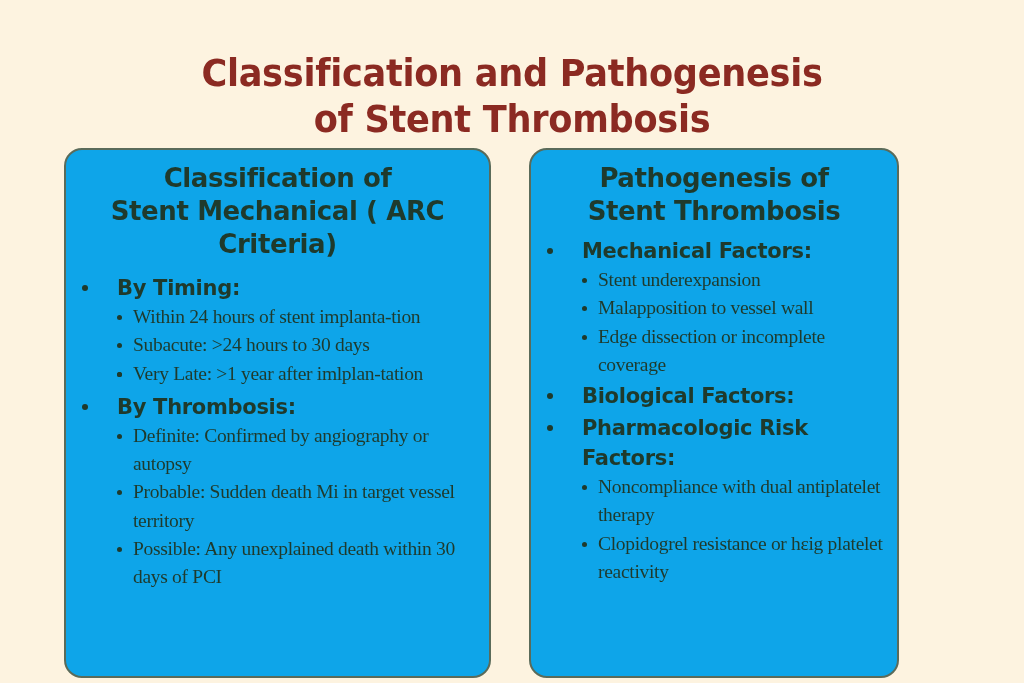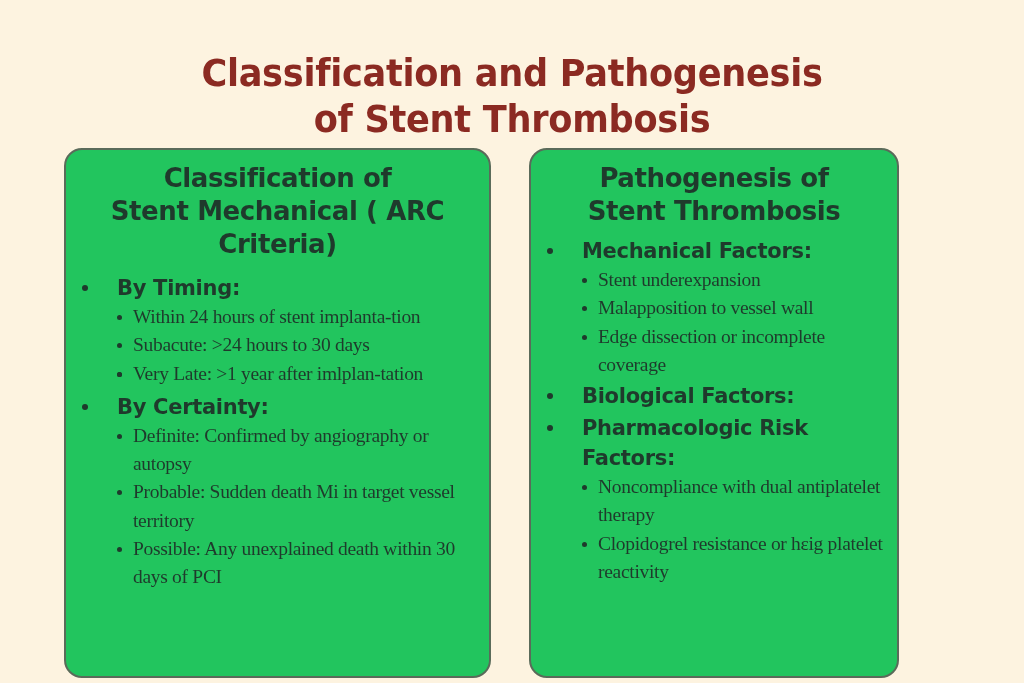--- a/index.html
+++ b/index.html
@@ -31,21 +31,21 @@
       transform-origin: center;
     }
     .main-title .line { display: block; }
     .panel {
       position: absolute;
       top: 148px;
       height: 530px;
       border: 2px solid #5a6b5a;
       border-radius: 18px;
       box-sizing: border-box;
-      background: #22c55e;
+      background: #0ea5e9;
     }
     .panel-left { left: 64px; width: 427px; }
     .panel-right { left: 529px; width: 370px; }
     .panel-title {
       text-align: center;
       font-weight: bold;
       font-size: 26px;
       line-height: 33px;
       color: #1f3a2c;
       letter-spacing: -0.4px;
@@ -127,21 +127,21 @@
       <div class="section-heading">By Timing:</div>
       <ul class="items">
         <li class="item"><span class="item-bullet"></span><span>Within 24 hours of stent implanta-tion</span></li>
         <li class="item"><span class="item-bullet"></span><span>Subacute: &gt;24 hours to 30 days</span></li>
         <li class="item"><span class="item-bullet"></span></li>
         <li class="item"><span class="item-bullet"></span><span>Very Late: &gt;1 year after imlplan-tation</span></li>
       </ul>
     </li>
     <li class="section">
       <span class="section-bullet"></span>
-      <div class="section-heading">By Certainty:</div>
+      <div class="section-heading">By Thrombosis:</div>
       <ul class="items">
         <li class="item"><span class="item-bullet"></span><span>Definite: Confirmed by angiography or autopsy</span></li>
         <li class="item"><span class="item-bullet"></span><span>Probable: Sudden death Mi in target vessel territory</span></li>
         <li class="item"><span class="item-bullet"></span><span>Possible: Any unexplained  death within 30 days of PCI</span></li>
       </ul>
     </li>
   </ul>
 </section>
 
 <section class="panel panel-right">

